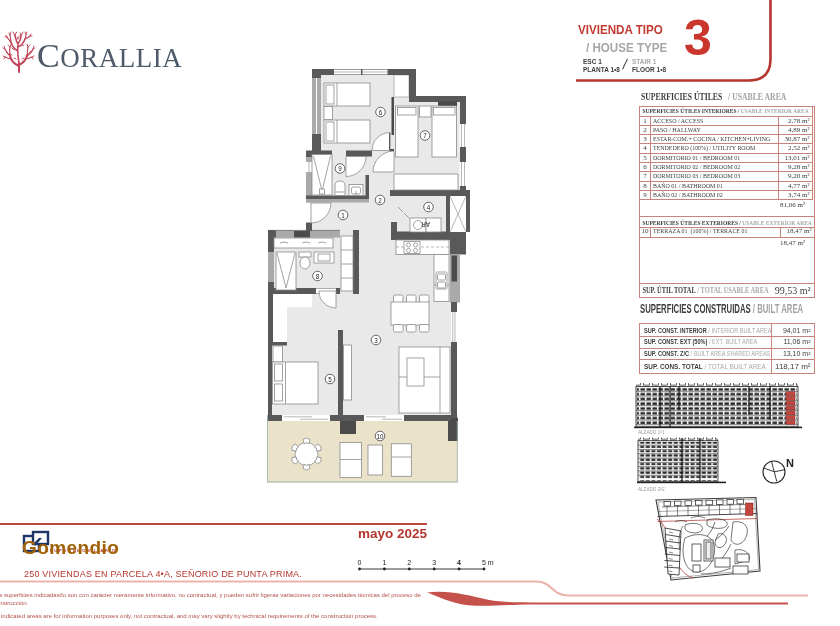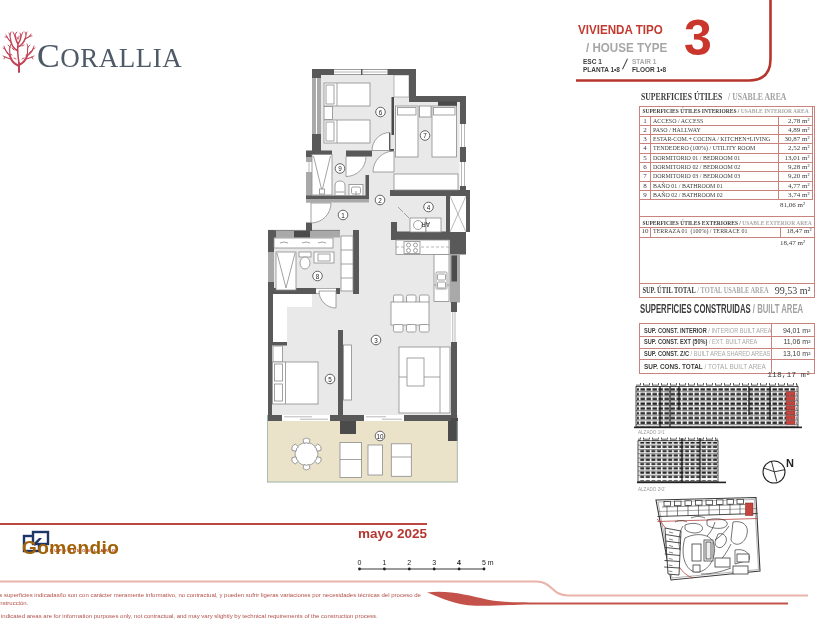--- a/index.html
+++ b/index.html
@@ -161,21 +161,21 @@
     <div class="abs" style="right:3px;top:12px;height:11.5px;display:flex;align-items:center;font-size:7px;">11,06 m²</div>
     <div class="abs" style="left:4px;top:23.5px;height:11.5px;display:flex;align-items:center;white-space:nowrap;font-size:7px;transform:scaleX(.8);transform-origin:0 0;">
           <b>SUP. CONST. Z/C&nbsp;</b>
           <span style="color:#a8a8a8;">/ BUILT AREA SHARED AREAS</span>
         </div>
     <div class="abs" style="right:3px;top:23.5px;height:11.5px;display:flex;align-items:center;font-size:7px;">13,10 m²</div>
     <div class="abs" style="left:4px;top:35px;height:14px;display:flex;align-items:center;white-space:nowrap;font-size:8px;transform:scaleX(.8);transform-origin:0 0;">
           <b>SUP. CONS. TOTAL&nbsp;</b>
           <span style="color:#a8a8a8;">/ TOTAL BUILT AREA</span>
         </div>
-    <div class="abs" style="right:3px;top:43px;height:14px;display:flex;align-items:center;font-size:8px;font-family:Liberation Mono, monospace;">118,17 m²</div>
+    <div class="abs" style="right:3px;top:35px;height:14px;display:flex;align-items:center;font-size:8px;">118,17 m²</div>
   </div>
 </div>
 
 <div class="abs" id="elev1" style="left:634px;top:382px;width:170px;height:55px;">
 <svg width="170" height="55" viewBox="0 0 170 55">
   <defs>
     <pattern id="win1" width="6" height="4.78" patternUnits="userSpaceOnUse">
       <rect x="0.5" y="1.4" width="4.4" height="2.3" fill="#222"></rect>
     </pattern>
     <pattern id="roof1" width="9" height="4" patternUnits="userSpaceOnUse">
@@ -755,20 +755,21 @@
   <svg class="abs" style="left:22px;top:15px;" width="28" height="24" viewBox="0 0 28 24">
     <rect x="2" y="6" width="15" height="15" fill="#fff" stroke="#1e3567" stroke-width="2.4"></rect>
     <rect x="11" y="2" width="15" height="12" fill="#fff" stroke="#1e3567" stroke-width="2.4"></rect>
     <path d="M11,14 L17,8 L20,8 L13,16 Z" fill="#1e3567"></path>
   </svg>
 
   <div class="abs" style="left:45px;top:33px;font-size:4.4px;font-weight:bold;color:#b5362f;letter-spacing:1.3px;">GRUPO INMOBILIARIO</div>
 
   <div class="abs" style="left:22px;top:22px;font-size:19px;font-weight:bold;color:#a16207;letter-spacing:0.4px;">Gomendio</div>
 
+  <div class="abs" style="left:24px;top:53.5px;font-size:9px;color:#b5362f;letter-spacing:0.2px;">250 VIVIENDAS EN PARCELA 4•A, SEÑORIO DE PUNTA PRIMA.</div>
 
   <svg class="abs" style="left:355px;top:42px;" width="140" height="15" viewBox="0 0 140 15">
     <line x1="4.5" y1="12" x2="129" y2="12" stroke="#222" stroke-width="0.9"></line>
     <g fill="#222">
       <circle cx="4.5" cy="12" r="1.4"></circle>
           <circle cx="29.4" cy="12" r="1.4"></circle>
       <circle cx="54.3" cy="12" r="1.4"></circle>
           <circle cx="79.2" cy="12" r="1.4"></circle>
       <circle cx="104.1" cy="12" r="1.4"></circle>
           <circle cx="129" cy="12" r="1.4"></circle>

